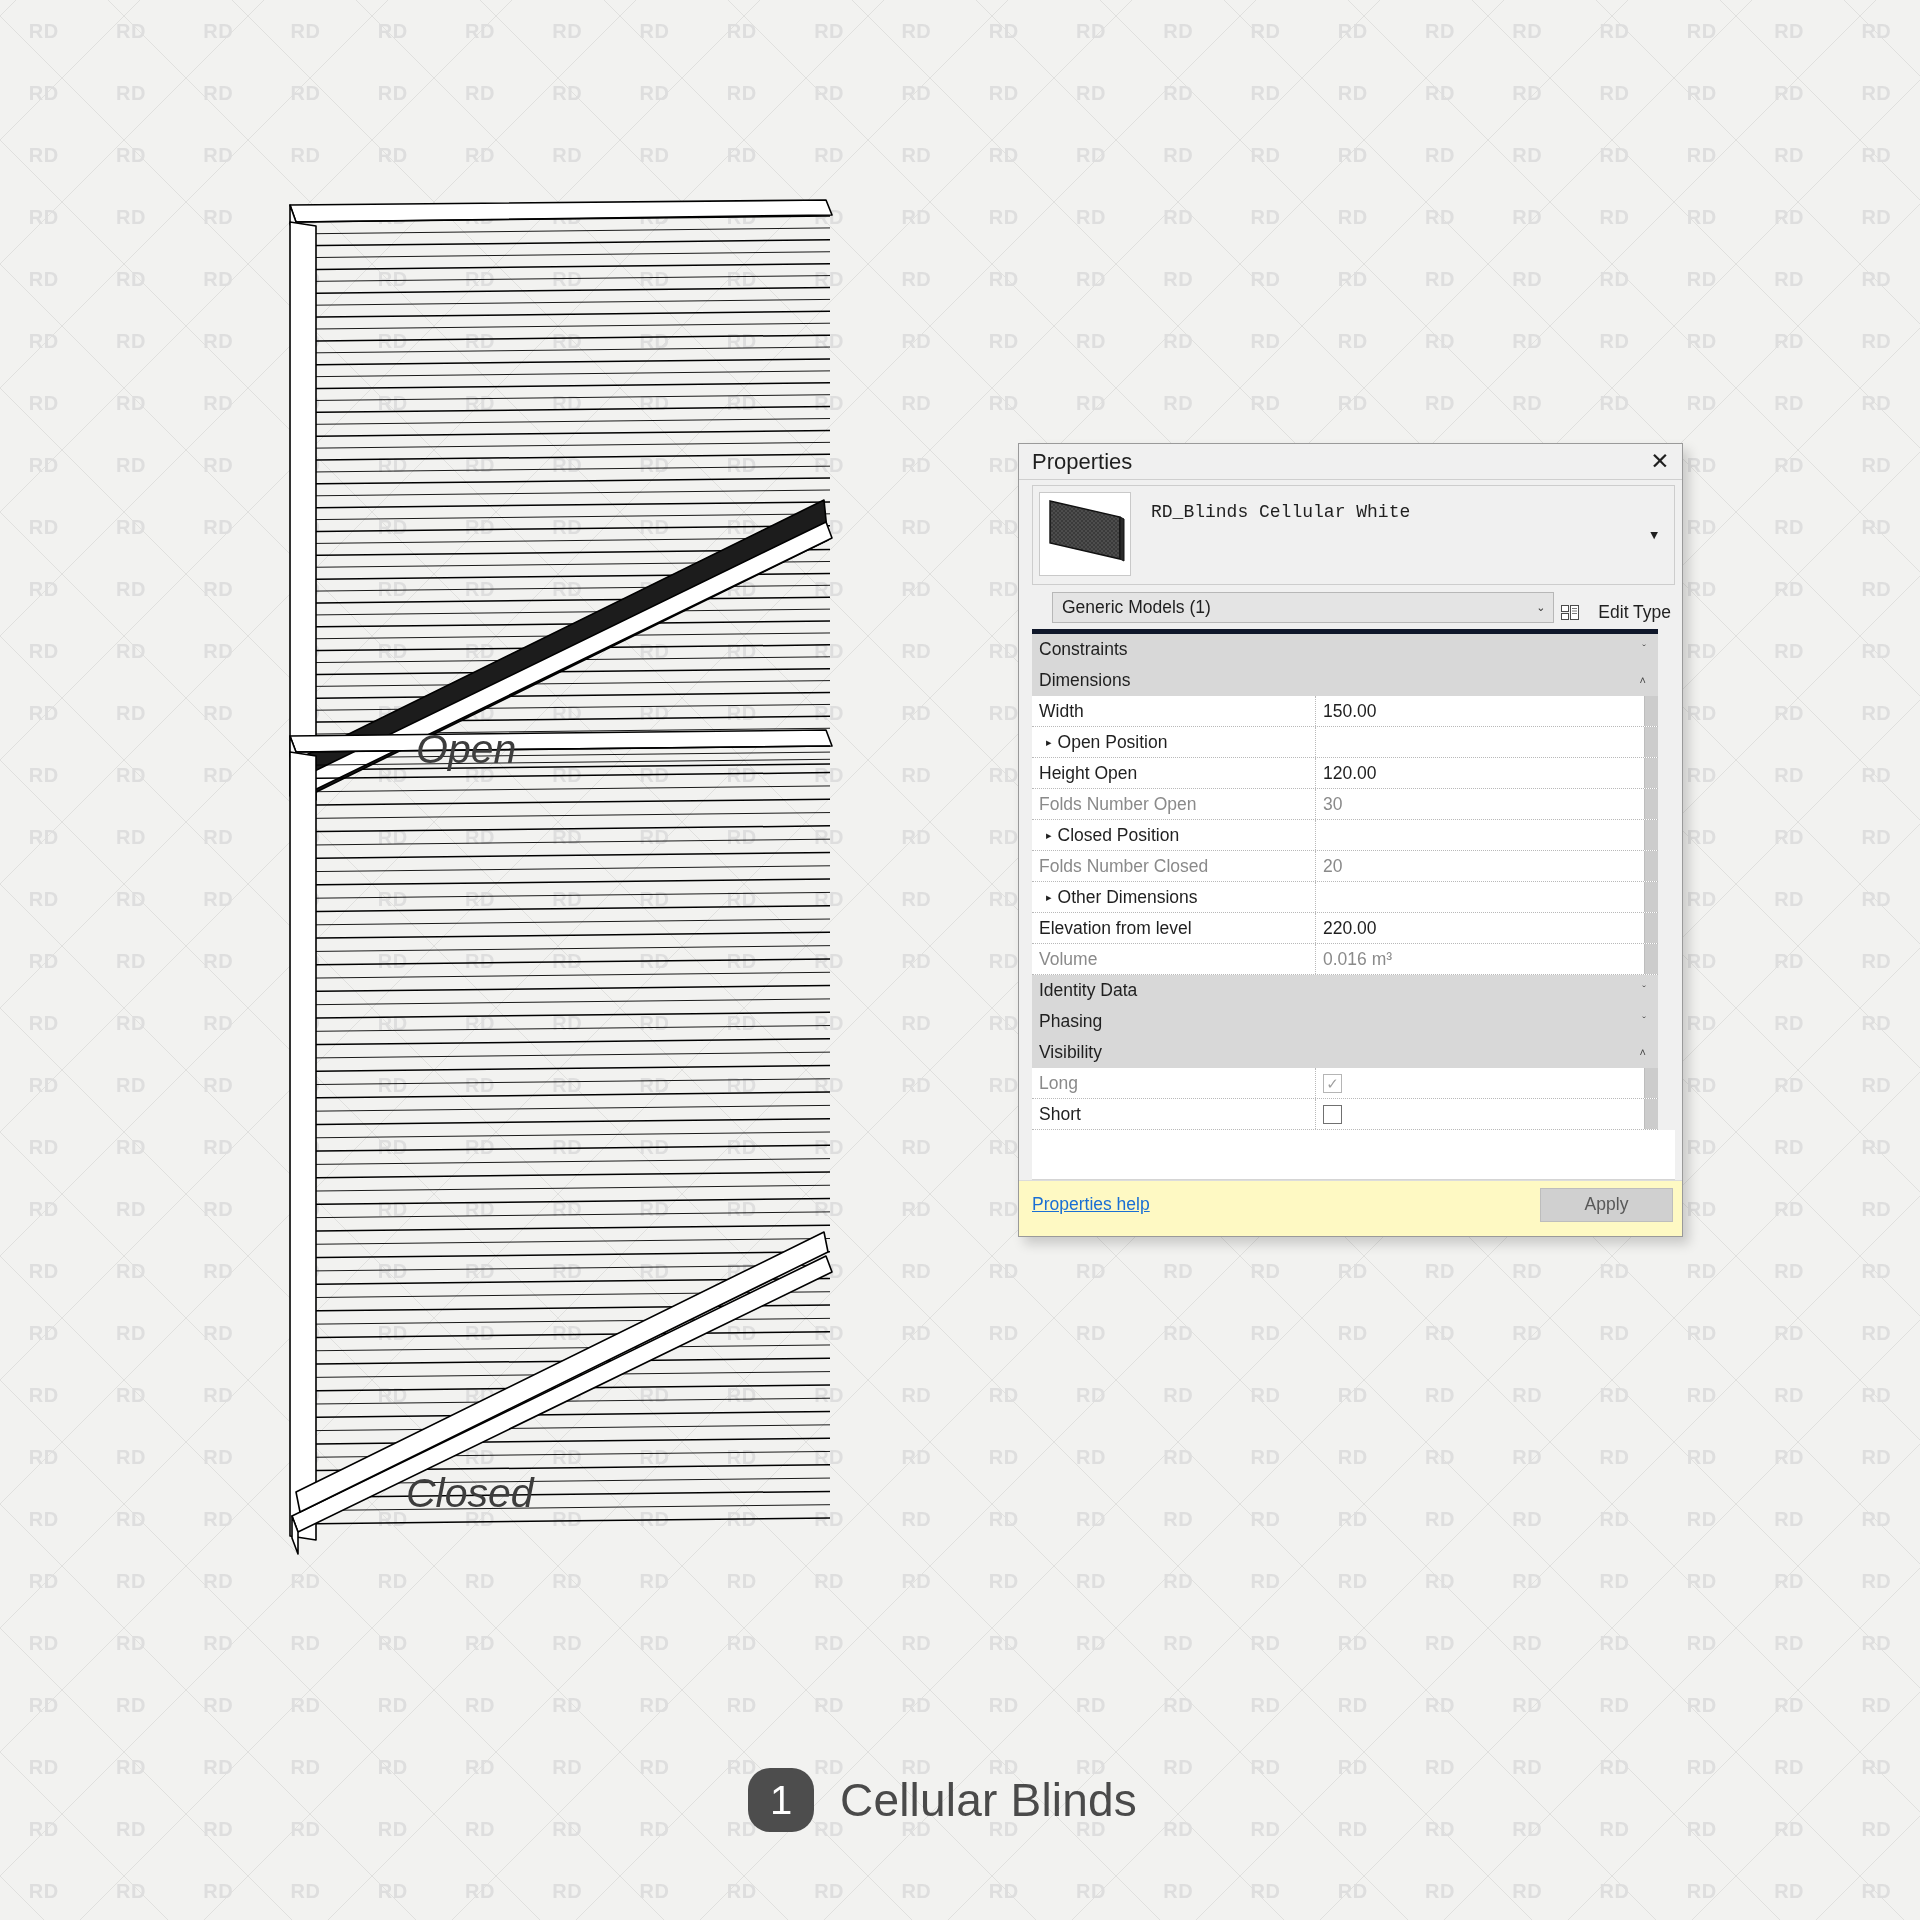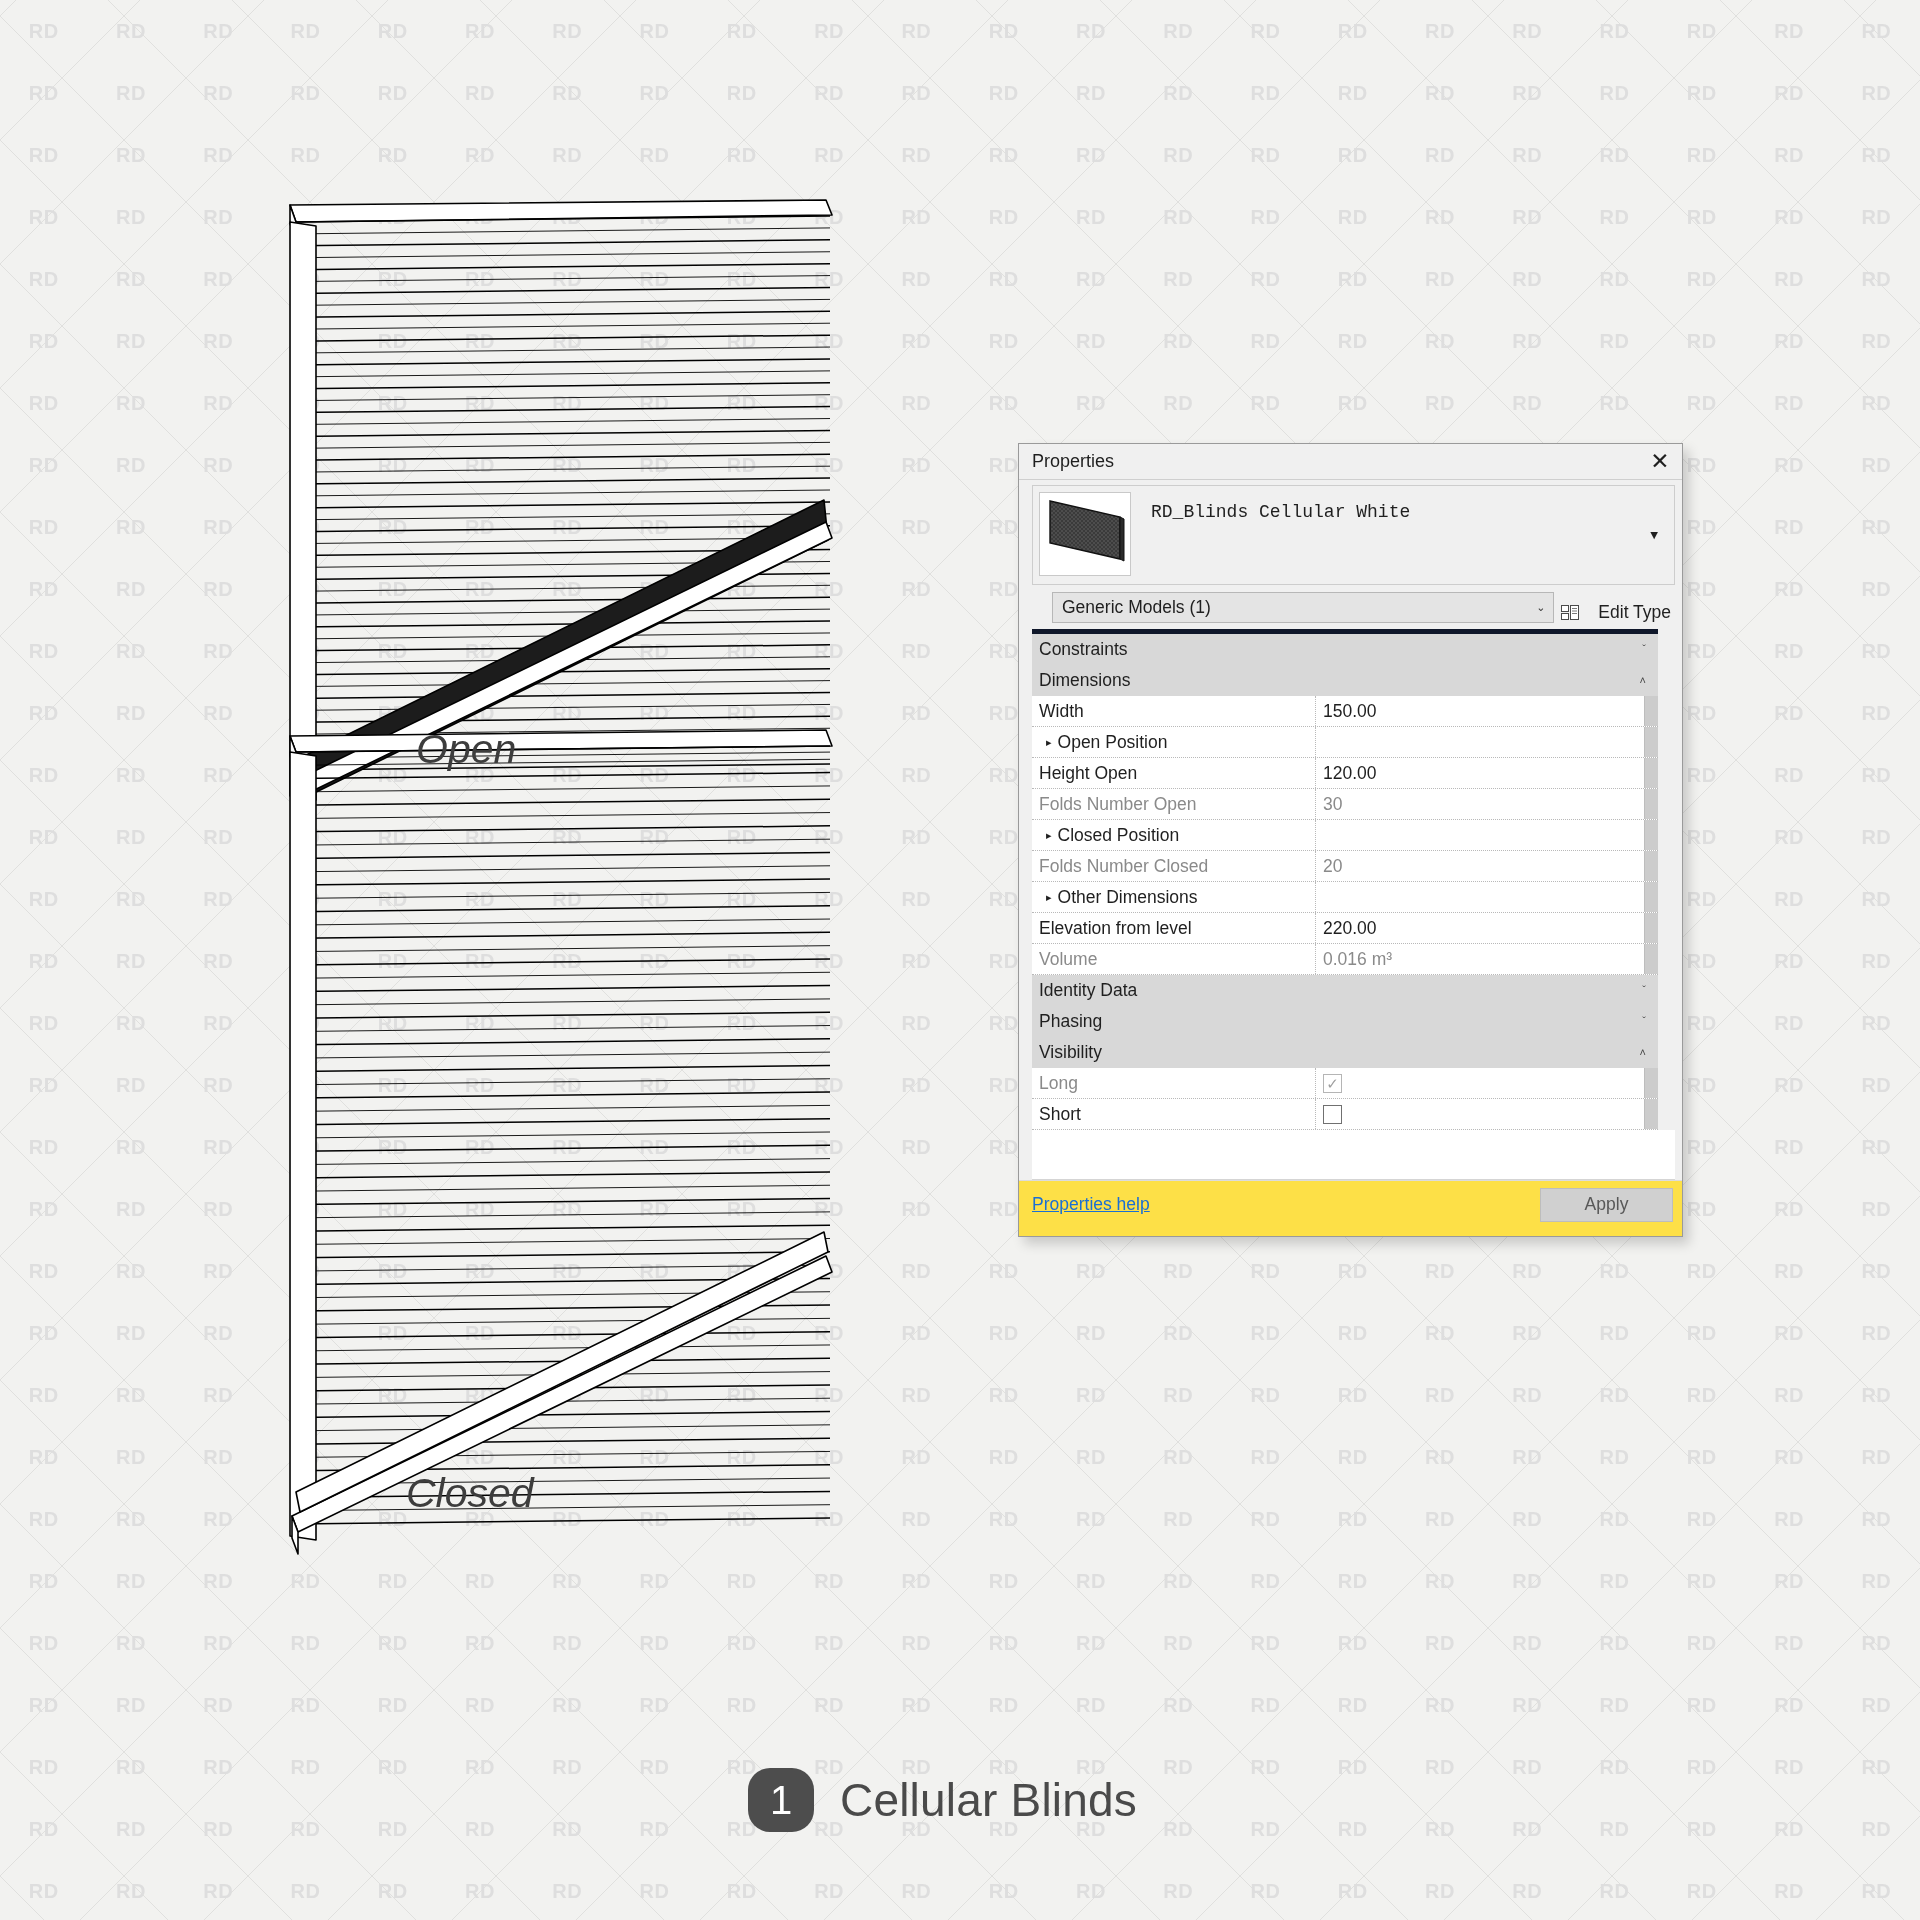--- a/index.html
+++ b/index.html
@@ -113,21 +113,21 @@
   }
 
   .pp-titlebar {
     height: 36px;
     display: flex;
     align-items: center;
     padding: 0 8px 0 13px;
     background: #f0f0f0;
     border-bottom: 1px solid #cfcfcf;
   }
-  .pp-title { font-size: 18px; color: #1f1f1f; flex: 1; }
+  .pp-title { font-size: 22px; color: #1f1f1f; flex: 1; }
   .pp-close {
     width: 28px; height: 26px;
     display: flex; align-items: center; justify-content: center;
     font-size: 23px; line-height: 1; color: #1f1f1f;
     cursor: pointer;
   }
 
   .pp-typecard {
     margin: 5px 7px 0 13px;
     background: #f0f0f0;
@@ -268,21 +268,21 @@
     height: 50px;
     margin: 0 7px 0 13px;
     border-bottom: 1px solid #d5d5d5;
   }
 
   .pp-footer {
     height: 56px;
     display: flex;
     align-items: center;
     padding: 0 9px 8px 13px;
-    background: #fde047;
+    background: #fef9c3;
     border-top: 1px solid #dcdcdc;
   }
   .pp-help {
     flex: 1;
     color: #1a6fd4;
     text-decoration: underline;
     font-size: 17.5px;
     cursor: pointer;
   }
   .pp-apply {

